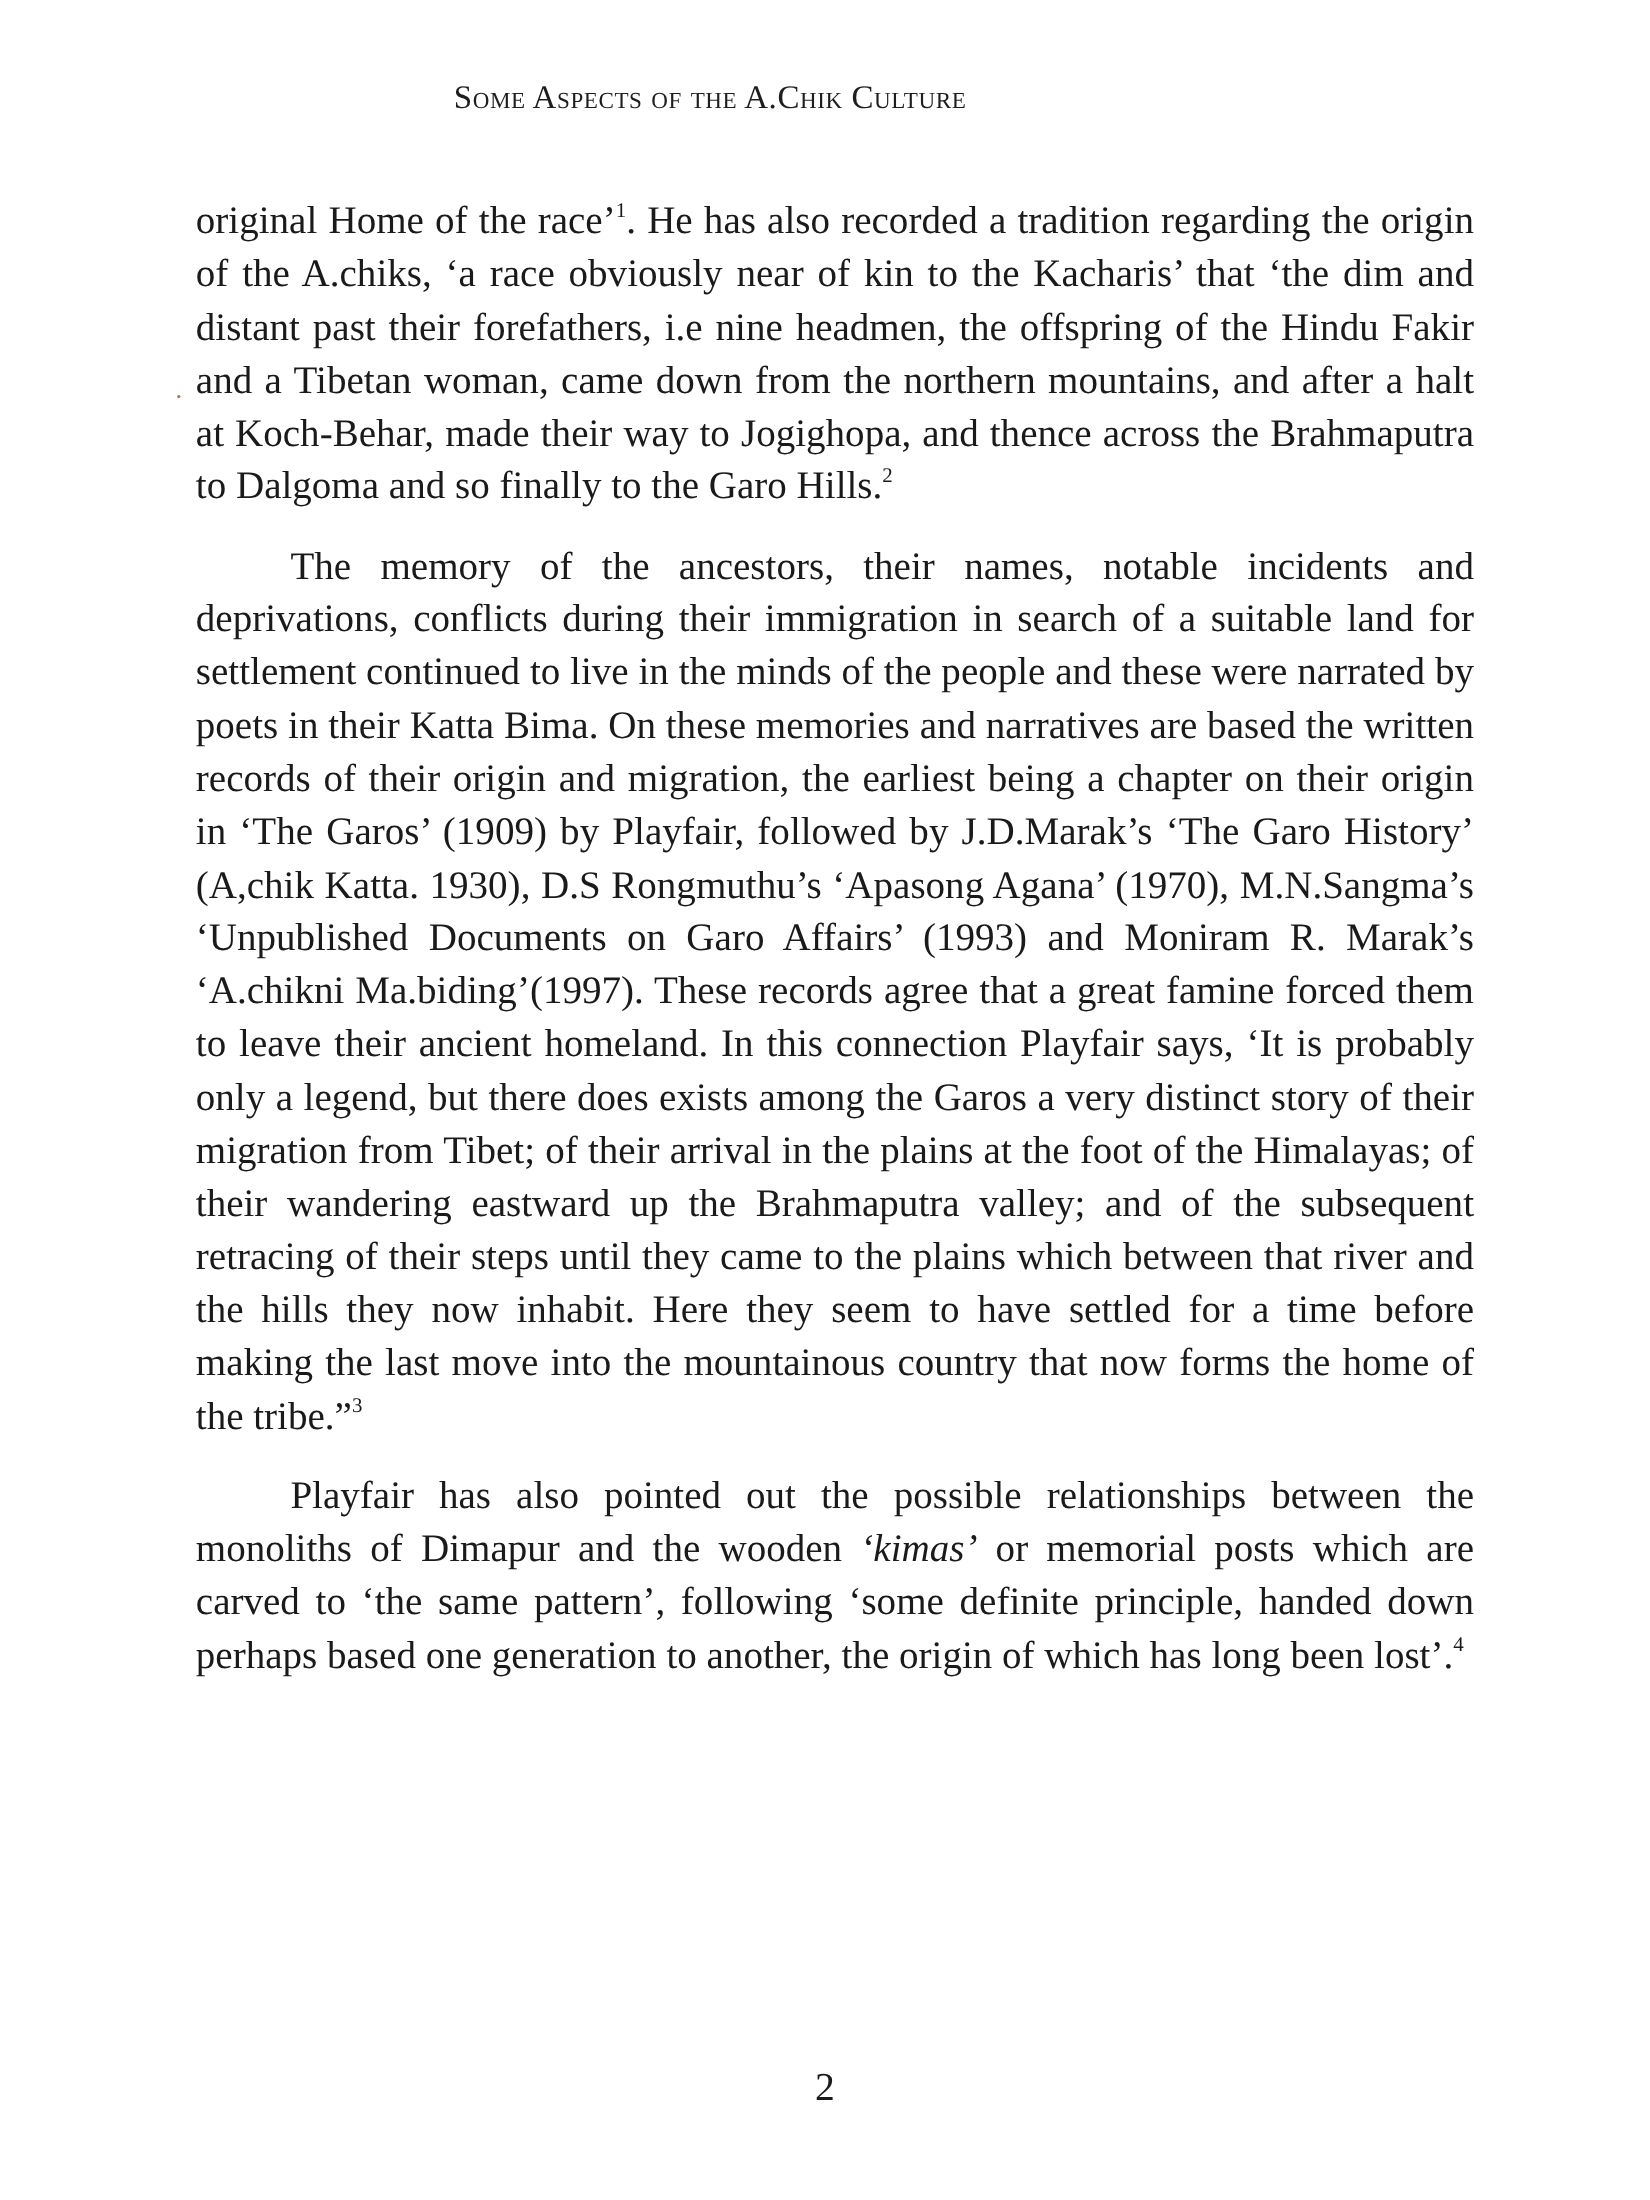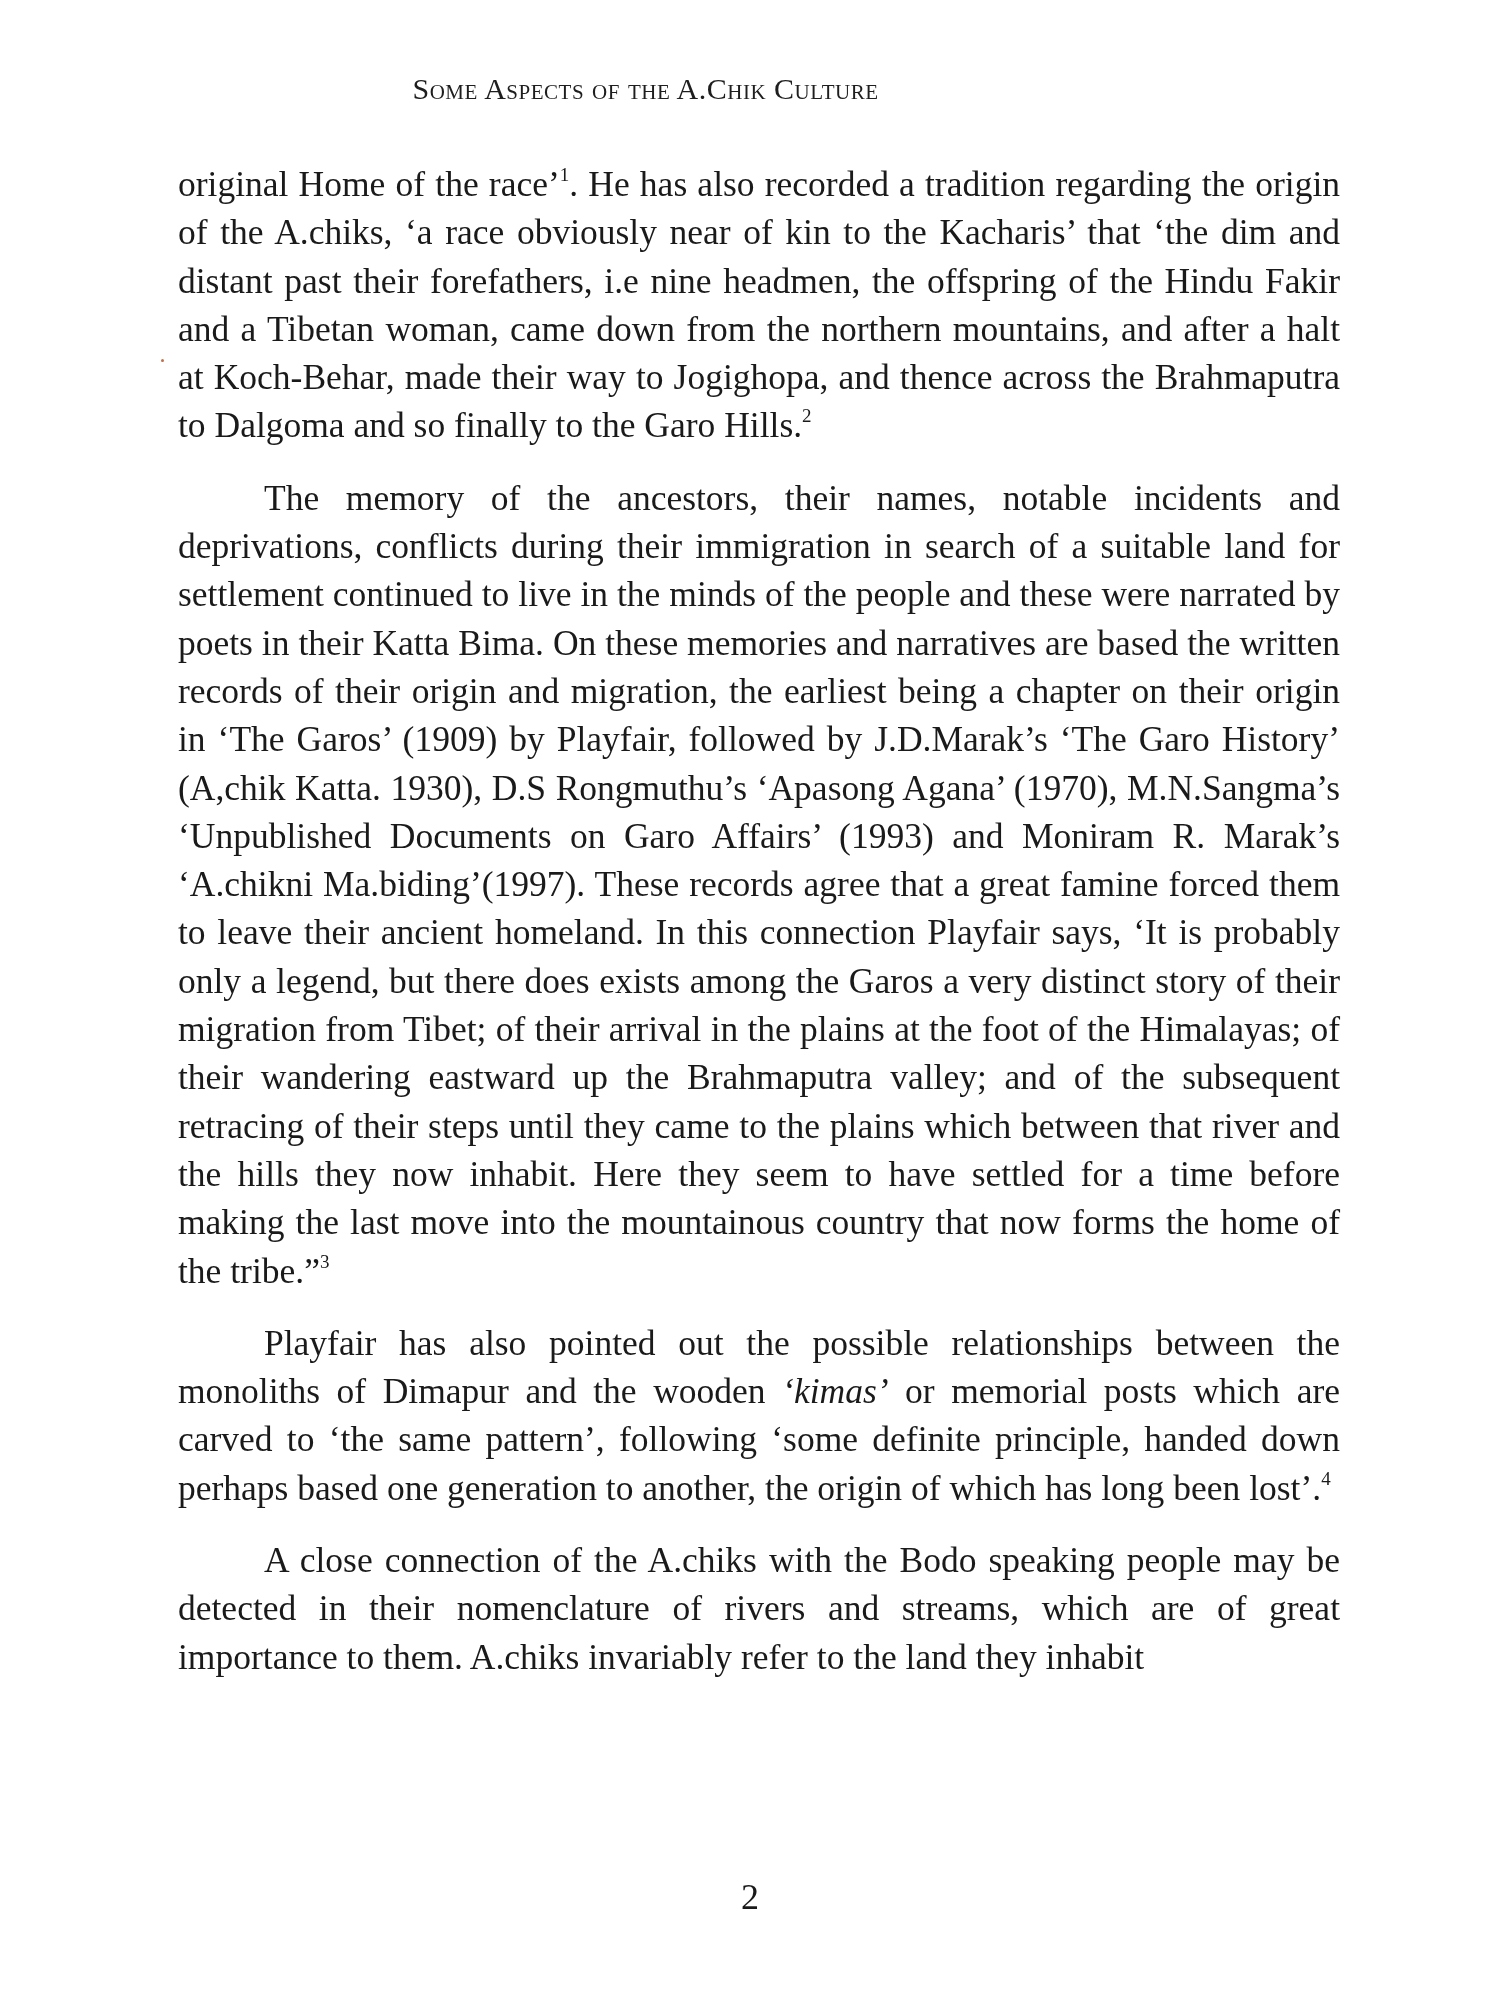--- a/index.html
+++ b/index.html
@@ -21,21 +21,21 @@
       left: 0;
       width: 1291px;
       text-align: center;
       font-size: 30px;
       font-variant: small-caps;
       letter-spacing: 0.5px;
       color: #1e1e1e;
     }
     .page-body {
       position: absolute;
-      top: 160px;
+      top: 176px;
       left: 178px;
       width: 1162px;
     }
     .para {
       margin: 0 0 24px 0;
       font-size: 35.5px;
       line-height: 48.3px;
       text-align: justify;
       text-align-last: left;
       hyphens: none;
@@ -75,19 +75,18 @@
 <div class="running-header">Some Aspects of the A.Chik Culture</div>
 
 <div class="page-body">
 
   <p class="para"><span>original Home of the race’</span><sup>1</sup><span>. He has also recorded a tradition regarding the origin of the A.chiks, ‘a race obviously near of kin to the Kacharis’ that ‘the dim and distant past their forefathers, i.e nine headmen, the offspring of the Hindu Fakir and a Tibetan woman, came down from the northern mountains, and after a halt at Koch-Behar, made their way to Jogighopa, and thence across the Brahmaputra to Dalgoma and so finally to the Garo Hills.</span><sup>2</sup></p>
 
   <p class="para indent"><span>The memory of the ancestors, their names, notable incidents and deprivations, conflicts during their immigration in search of a suitable land for settlement continued to live in the minds of the people and these were narrated by poets in their Katta Bima. On these memories and narratives are based the written records of their origin and migration, the earliest being a chapter on their origin in ‘The Garos’ (1909) by Playfair, followed by J.D.Marak’s ‘The Garo History’ (A,chik Katta. 1930), D.S Rongmuthu’s ‘Apasong Agana’ (1970), M.N.Sangma’s ‘Unpublished Documents on Garo Affairs’ (1993) and Moniram R. Marak’s ‘A.chikni Ma.biding’(1997). These records agree that a great famine forced them to leave their ancient homeland. In this connection Playfair says, ‘It is probably only a legend, but there does exists among the Garos a very distinct story of their migration from Tibet; of their arrival in the plains at the foot of the Himalayas; of their wandering eastward up the Brahmaputra valley; and of the subsequent retracing of their steps until they came to the plains which between that river and the hills they now inhabit. Here they seem to have settled for a time before making the last move into the mountainous country that now forms the home of the tribe.”</span><sup>3</sup></p>
 
   <p class="para indent"><span>Playfair has also pointed out the possible relationships between the monoliths of Dimapur and the wooden </span><em>‘kimas’</em><span> or memorial posts which are carved to ‘the same pattern’, following ‘some definite principle, handed down perhaps based one generation to another, the origin of which has long been lost’.</span><sup>4</sup></p>
 
-  <p class="para indent"><span>A close connection of the A.chiks with the Bodo speaking people may be detected in their nomenclature of rivers and streams, which are of great importance to them. A.chiks invariably refer to the land they inhabit</span></p>
 
 </div>
 
 <div class="scan-mark"></div>
 
 <div class="page-number">2</div>
 
 </body></html>

